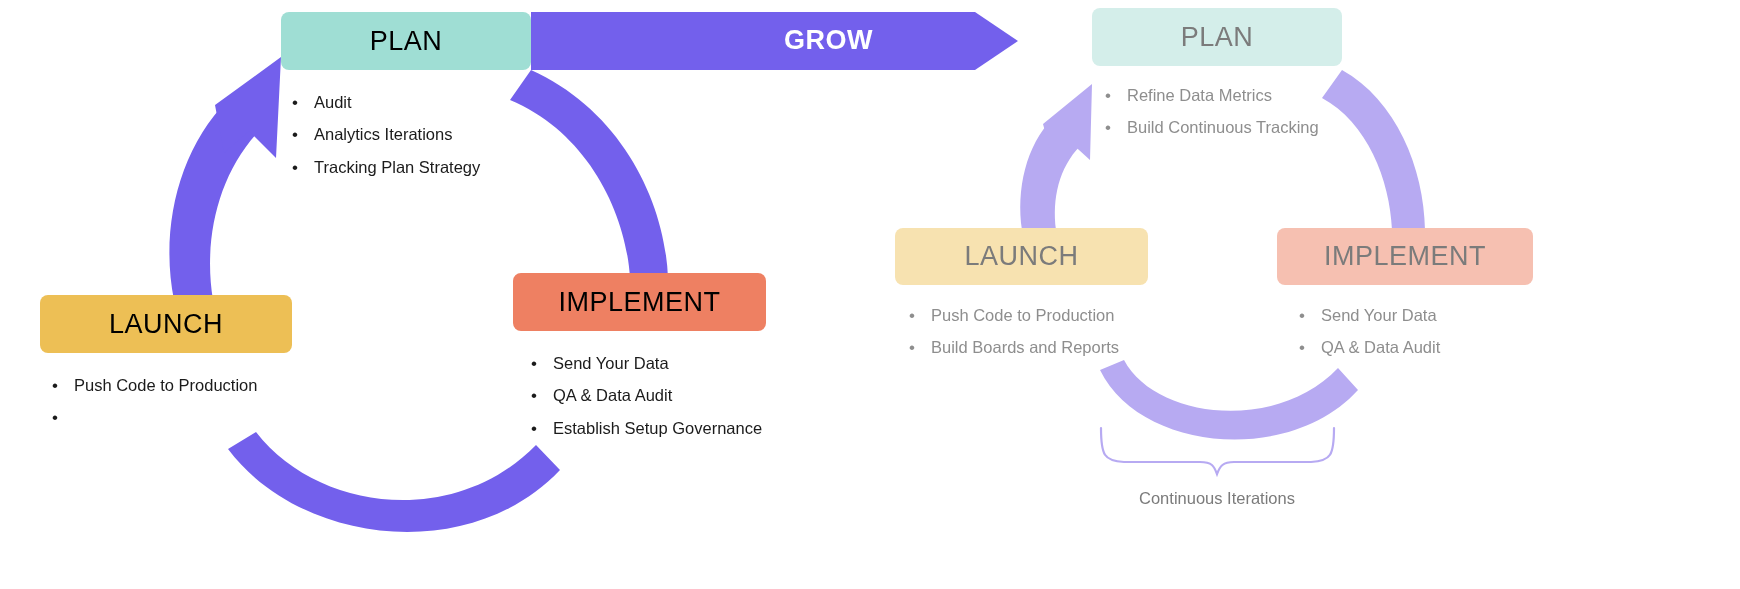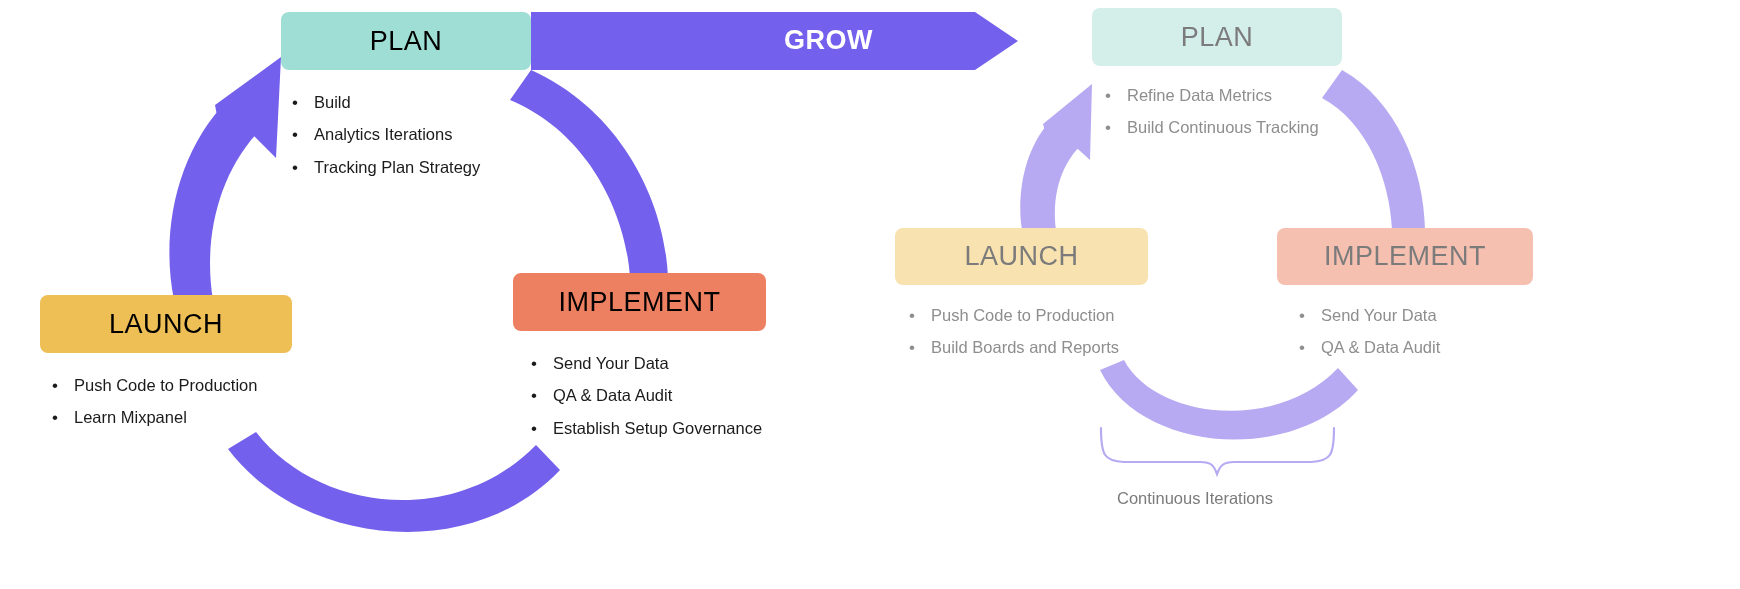--- a/index.html
+++ b/index.html
@@ -83,20 +83,21 @@
     font-size:27px;
     font-weight:normal;
     letter-spacing:.5px;
     white-space:nowrap;
   }
   .iter-label{
     position:absolute;
     color:#7b7b7b;
     font-size:16.5px;
     white-space:nowrap;
+    text-align:center;
   }
 </style>
 </head>
 <body>
 
 <div id="canvas">
 
   <svg class="arrows" viewBox="0 0 1740 589" width="1740" height="589" xmlns="http://www.w3.org/2000/svg">
 
     <path d="M 531 12 L 975 12 L 1018 41 L 975 70 L 531 70 Z" fill="#7360ec"></path>
@@ -146,21 +147,21 @@
              C 1331 461, 1334 455, 1334 428" fill="none" stroke="#b7aaf2" stroke-width="2.2" stroke-linecap="round"></path>
   </svg>
 
   <div class="grow-label" style="left:784px;top:25px;font-weight:bold;">GROW</div>
 
   <div class="node primary plan-1" style="left:281px;top:12px;width:250px;">
     <div class="node-head" style="height:58px;">PLAN</div>
     <ul class="bullets" style="margin-top:22px;margin-left:11px;">
       <li>
         <span class="dot">•</span>
-        <span class="txt">Build</span>
+        <span class="txt">Audit</span>
       </li>
       <li>
         <span class="dot">•</span>
         <span class="txt">Analytics Iterations</span>
       </li>
       <li>
         <span class="dot">•</span>
         <span class="txt">Tracking Plan Strategy</span>
       </li>
     </ul>
@@ -186,21 +187,20 @@
 
   <div class="node primary launch-1" style="left:40px;top:295px;width:252px;">
     <div class="node-head" style="height:58px;">LAUNCH</div>
     <ul class="bullets" style="margin-top:22px;margin-left:12px;">
       <li>
         <span class="dot">•</span>
         <span class="txt">Push Code to Production</span>
       </li>
       <li>
         <span class="dot">•</span>
-        <span class="txt">Learn Mixpanel</span>
       </li>
     </ul>
   </div>
 
   <div class="node faded plan-2" style="left:1092px;top:8px;width:250px;">
     <div class="node-head" style="height:58px;">PLAN</div>
     <ul class="bullets" style="margin-top:19px;margin-left:13px;">
       <li>
         <span class="dot">•</span>
         <span class="txt">Refine Data Metrics</span>

